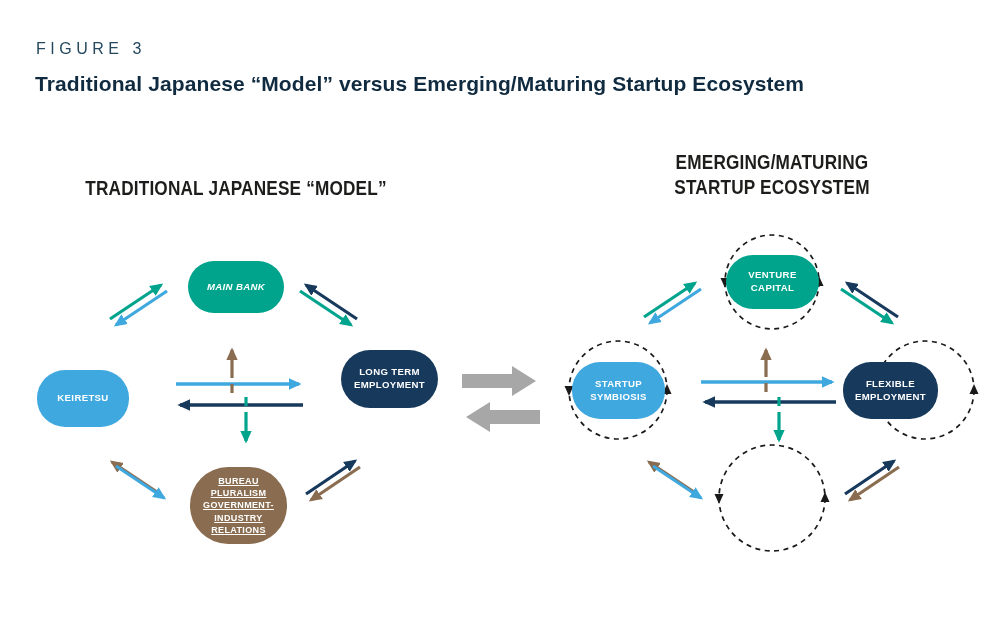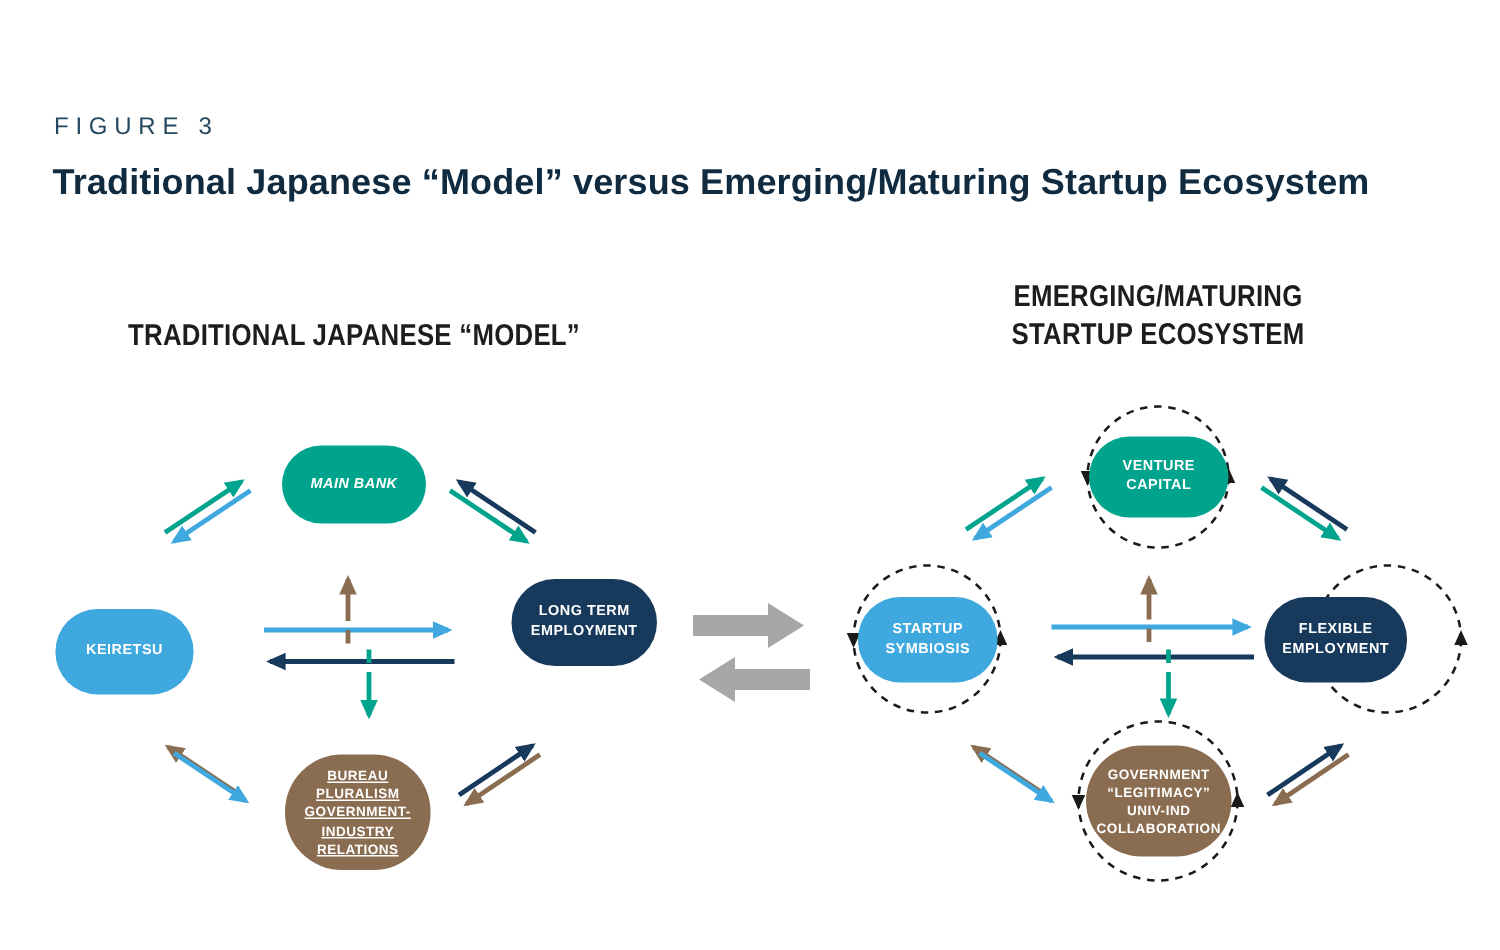--- a/index.html
+++ b/index.html
@@ -3,36 +3,35 @@
 <meta charset="utf-8">
 <style>
   html, body { margin: 0; padding: 0; background: #ffffff; }
   body { font-family: "Liberation Sans", "DejaVu Sans", sans-serif; }
   .canvas {
     position: relative;
     width: 1000px;
     height: 565px;
     background: #ffffff;
     overflow: hidden;
-    margin-top: 36px;
   }
   .fig-label {
     position: absolute;
     left: 36px;
     top: 40px;
     font-size: 16px;
     font-weight: 500;
     letter-spacing: 4.5px;
     color: var(--label-navy);
   }
   .fig-title {
     position: absolute;
     left: 35px;
     top: 72px;
-    font-size: 24px;
+    font-size: 21px;
     font-weight: 800;
     letter-spacing: 0.1px;
     color: var(--title-navy);
   }
   .diagram-heading {
     position: absolute;
     font-size: 20px;
     font-weight: 800;
     color: var(--ink);
     text-align: center;
@@ -215,20 +214,14 @@
   <div class="node bg-teal" style="left:726px; top:255px; width:93px; height:54px; border-radius:27px;">
     <span>VENTURE
 CAPITAL</span>
   </div>
 
   <div class="node bg-navy" style="left:843px; top:362px; width:95px; height:57px; border-radius:28px;">
     <span>FLEXIBLE
 EMPLOYMENT</span>
   </div>
 
-  <div class="node bg-brown small-text" style="left:724px; top:461px; width:97px; height:74px; border-radius:37px;">
-    <span>GOVERNMENT
-“LEGITIMACY”
-UNIV-IND
-COLLABORATION</span>
-  </div>
 
 </div>
 
 </body></html>

